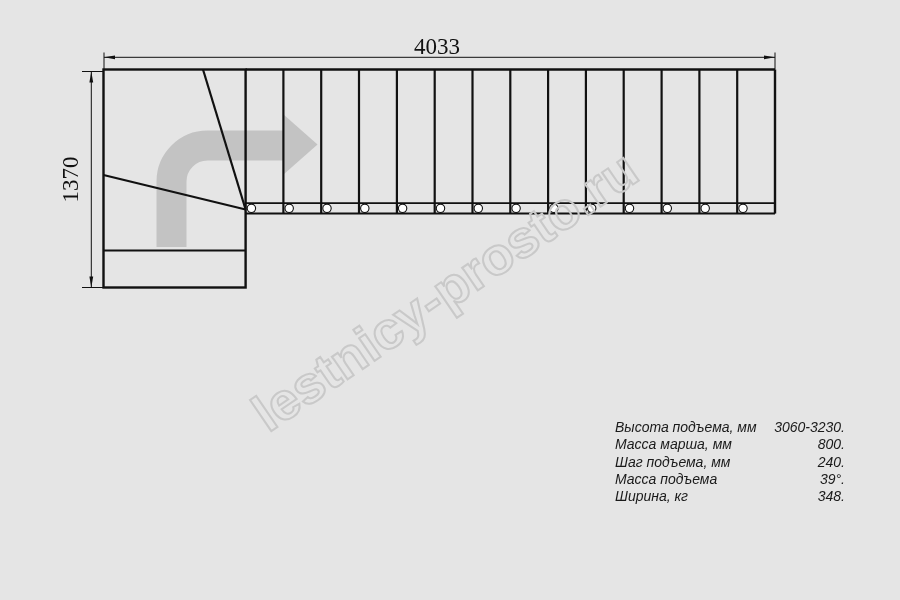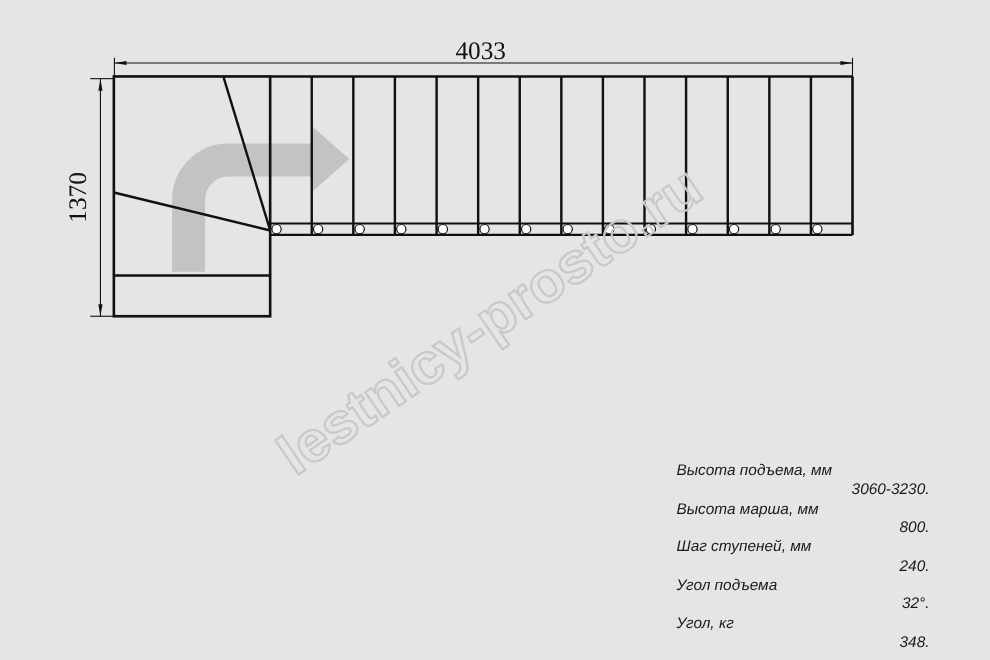--- a/index.html
+++ b/index.html
@@ -43,21 +43,20 @@
     font-family: "Liberation Sans", sans-serif;
     font-style: italic;
     font-size: 14px;
     line-height: 17.35px;
     color: #1a1a1a;
   }
   .spec-row {
     display: flex;
     justify-content: space-between;
     white-space: nowrap;
-    flex-direction: column;
   }
   .spec-row .value {
     text-align: right;
     font-style: italic;
   }
 </style>
 </head>
 <body>
 
 <div class="canvas">
@@ -144,30 +143,30 @@
 
     <text class="watermark-text" text-anchor="middle" transform="translate(455,306) rotate(-34.3)" textLength="452" lengthAdjust="spacingAndGlyphs">lestnicy-prosto.ru</text>
   </svg>
 
   <div class="specs">
     <div class="spec-row">
       <span class="label">Высота подъема, мм</span>
       <span class="value">3060-3230.</span>
     </div>
     <div class="spec-row">
-      <span class="label">Высота марша, мм</span>
+      <span class="label">Масса марша, мм</span>
       <span class="value">800.</span>
     </div>
     <div class="spec-row">
-      <span class="label">Шаг ступеней, мм</span>
+      <span class="label">Шаг подъема, мм</span>
       <span class="value">240.</span>
     </div>
     <div class="spec-row">
-      <span class="label">Угол подъема</span>
-      <span class="value">32°.</span>
+      <span class="label">Масса подъема</span>
+      <span class="value">39°.</span>
     </div>
     <div class="spec-row">
-      <span class="label">Угол, кг</span>
+      <span class="label">Ширина, кг</span>
       <span class="value">348.</span>
     </div>
   </div>
 
 </div>
 
 </body></html>

